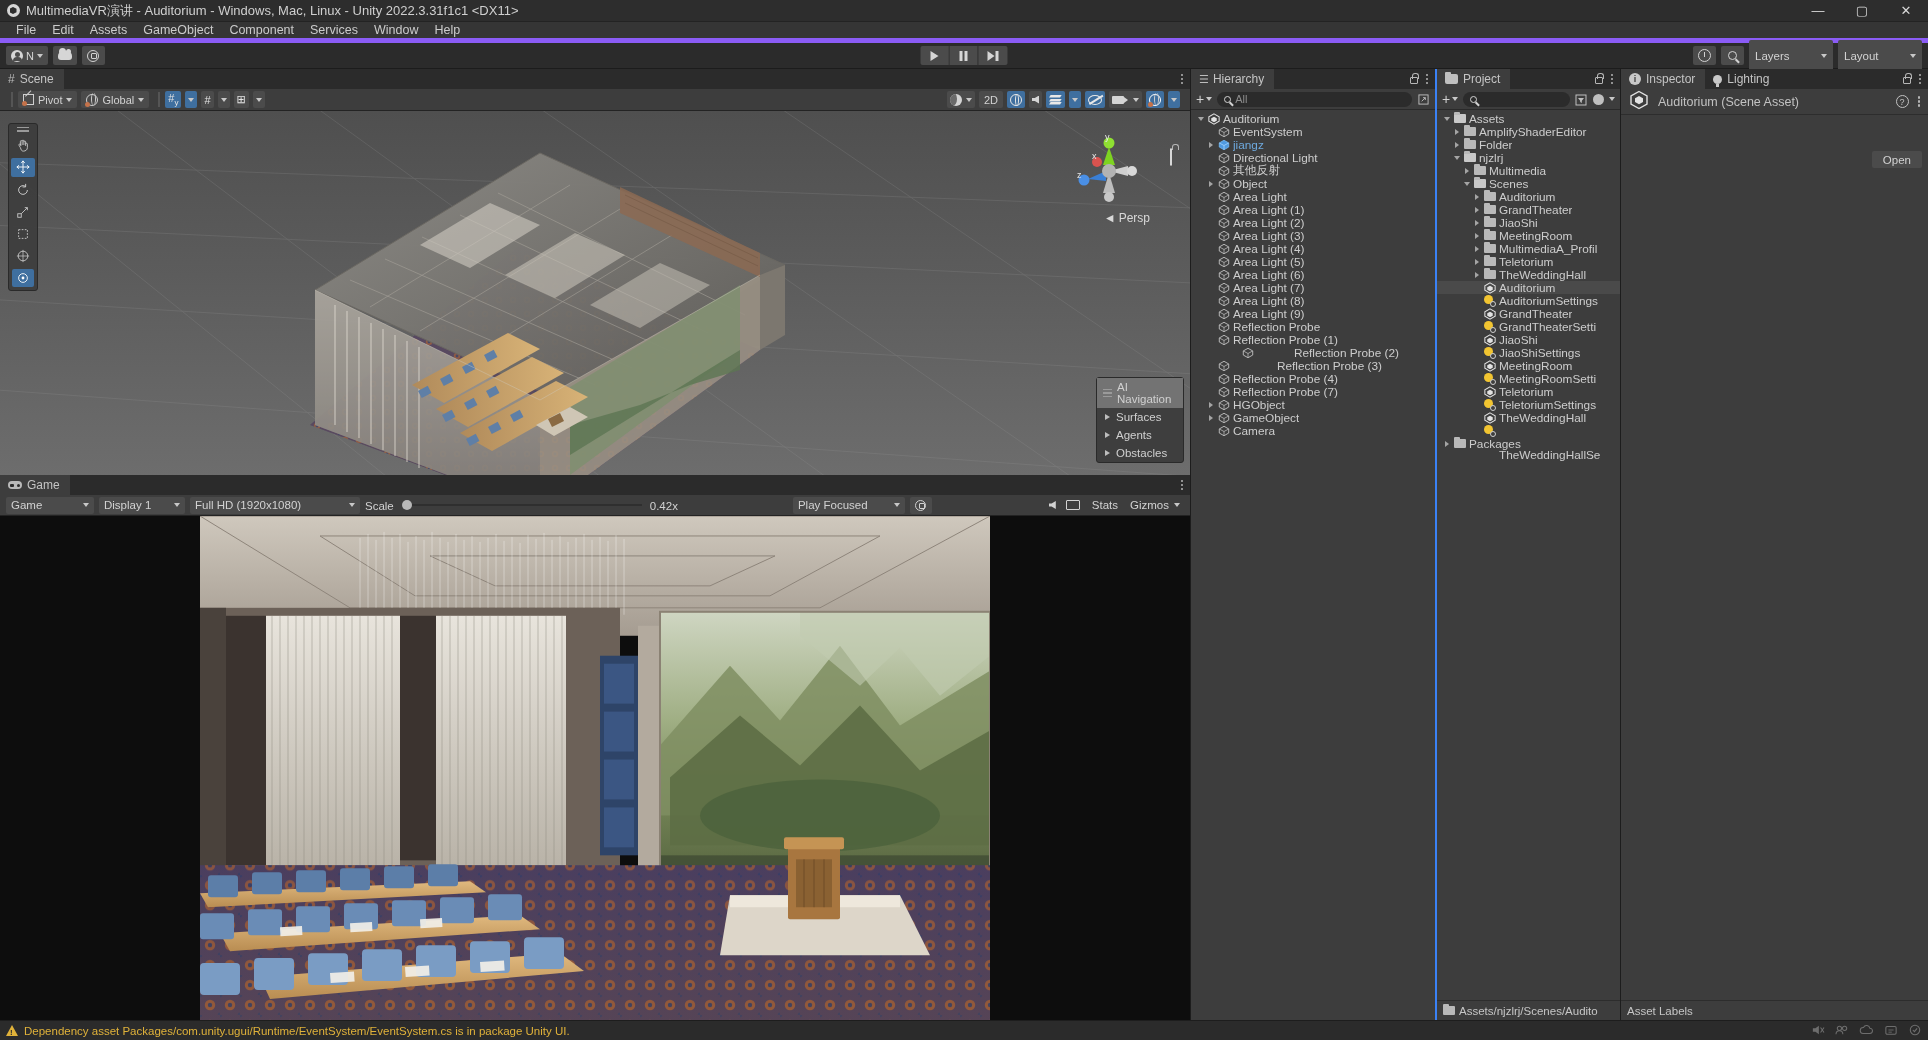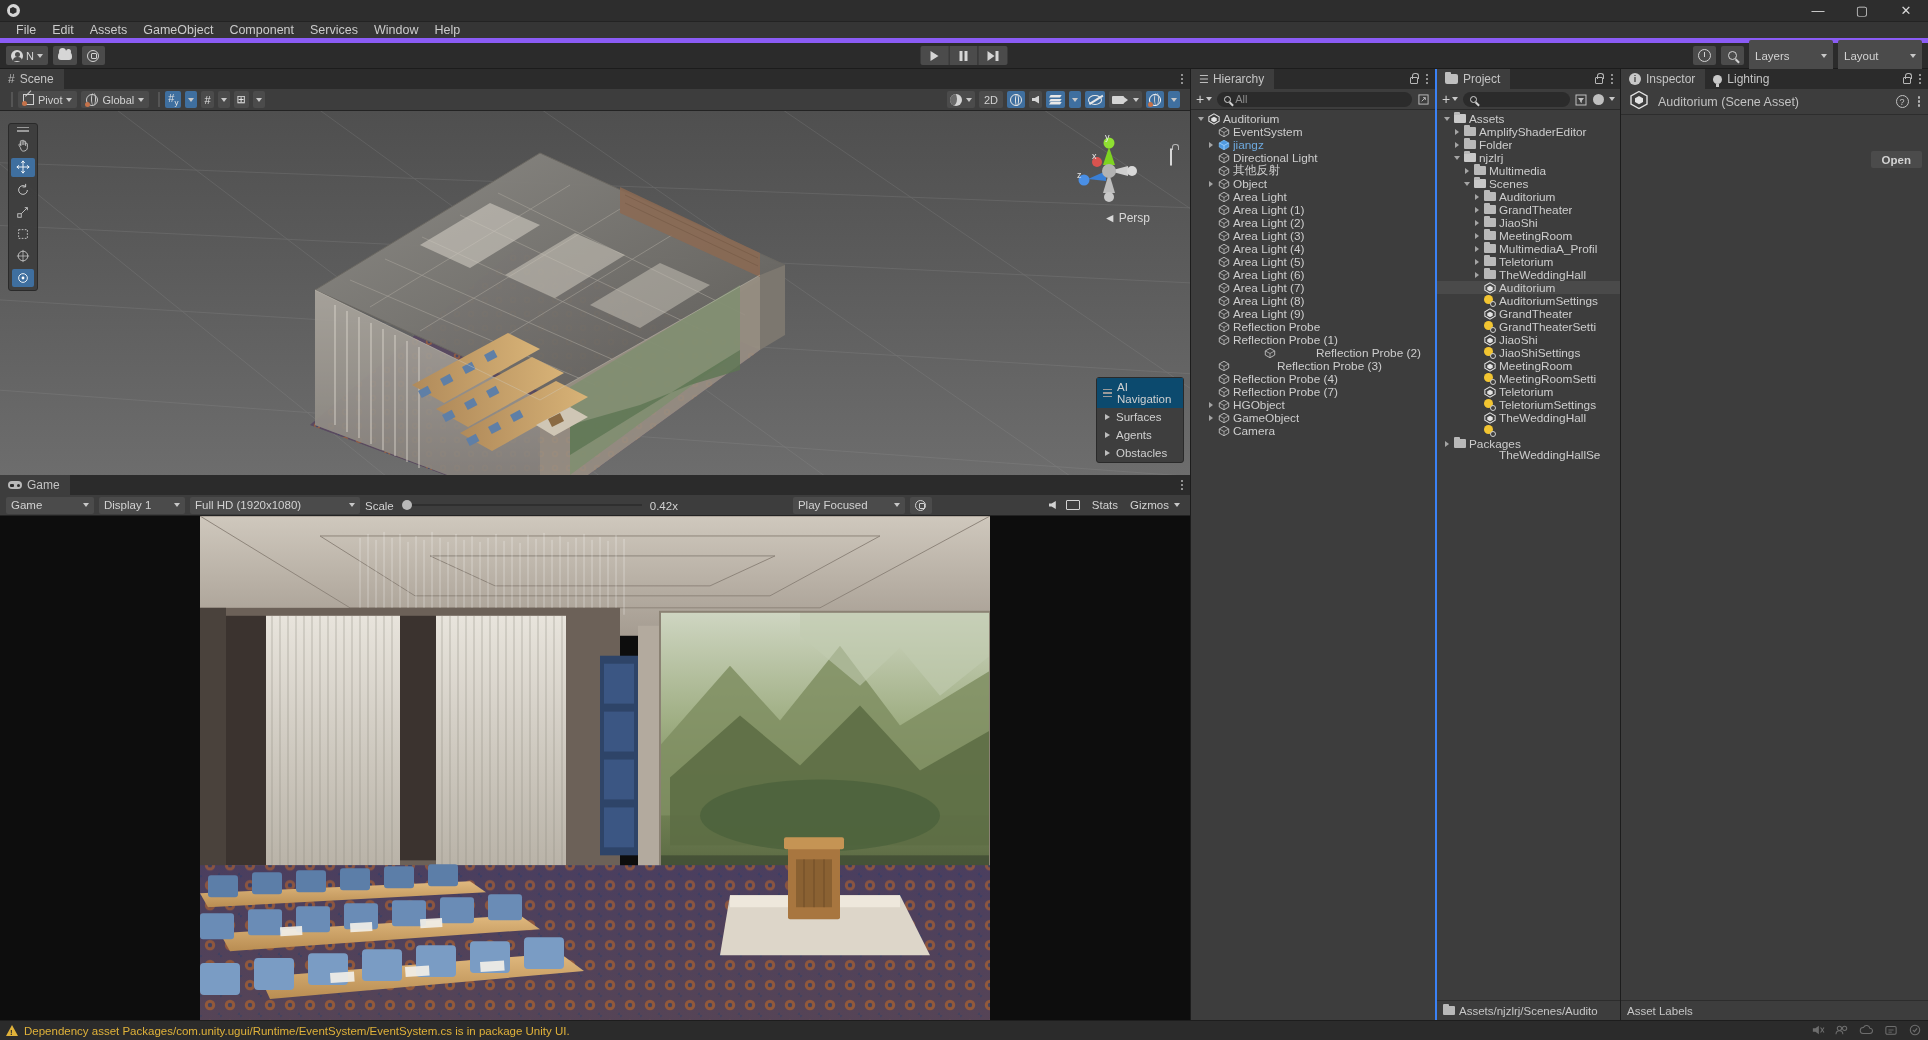--- a/index.html
+++ b/index.html
@@ -175,21 +175,21 @@
   .gizmo { position:absolute; right: 42px; top: 20px; width:78px; height:78px; }
   .persp-label { position:absolute; right:40px; top:100px; font-size:12px; color:#d8d8d8; }
   .persp-label .arrow { font-size:12px; margin-right:3px; }
   .lock2 { position:absolute; right:18px; top:38px; }
 
   
   .ai-nav {
     position:absolute; right:6px; bottom:12px; width:88px; background:#3c3c3cf2;
     border:1px solid #2a2a2a; border-radius:3px; font-size:11.5px; color:#d0d0d0;
   }
-  .ai-nav-title { display:flex; align-items:center; gap:5px; padding:3px 6px; background:#0c4a6e; }
+  .ai-nav-title { display:flex; align-items:center; gap:5px; padding:3px 6px; background:#737373; }
   .drag-dots { display:flex; flex-direction:column; gap:2px; }
   .drag-dots i { display:block; width:9px; height:1.3px; background:#9a9a9a; }
   .ai-row { display:flex; align-items:center; gap:6px; padding:3px 6px 3px 8px; }
   .tri-small { width:0;height:0;border-left:5px solid #bdbdbd;border-top:3.5px solid transparent;border-bottom:3.5px solid transparent; }
 
   
   .game-panel { display:flex; flex-direction:column; flex:none; height:545px; background:#2b2b2b; }
   .game-toolbar {
     height:21px; background:#3d3d3d; display:flex; align-items:center; padding:0 6px; gap:0; flex:none;
     border-bottom:1px solid #232323; font-size:11.5px; color:#d2d2d2;
@@ -239,21 +239,21 @@
 
   
   .insp-header {
     height:26px; background:#3d3d3d; display:flex; align-items:center; padding:0 8px; gap:9px;
     border-bottom:1px solid #2d2d2d; flex:none;
   }
   .insp-title { font-size:12.5px; color:#c2c2c2; flex:1; }
   .help-ic { width:13px;height:13px;border-radius:50%;border:1.4px solid #c2c2c2;display:flex;align-items:center;justify-content:center;font-size:9px;color:#c2c2c2;}
   .open-btn {
     position:absolute; right:6px; top:36px; height:17px; padding:0 11px; background:#4b4b4b; border-radius:2px;
-    font-size:11.5px; color:#d2d2d2; display:flex; align-items:center;font-weight:bold;
+    font-size:11.5px; color:#d2d2d2; display:flex; align-items:center;
   }
   .insp-body { flex:1; background:#3d3d3d; position:relative; }
 
   
   .statusbar {
     height:20px; background:#2b2b2b; display:flex; align-items:center; padding:0 6px; gap:6px;
     flex:none; border-top:1px solid #1d1d1d; font-size:11.5px; color:#e0b23a;
   }
   .warn-ic { width:0;height:0;border-left:6px solid transparent;border-right:6px solid transparent;border-bottom:11px solid #e0b23a;position:relative;flex:none;}
   .warn-ic::after{content:"!";position:absolute;left:-2px;top:3px;font-size:8px;color:#2b2b2b;font-weight:bold;}
@@ -262,20 +262,21 @@
 </style>
 </head>
 <body>
 
 <div id="app">
 
   <div class="titlebar">
     <div class="tb-icon">
       <div class="unity-logo"></div>
     </div>
+    <div class="tb-title">MultimediaVR演讲 - Auditorium - Windows, Mac, Linux - Unity 2022.3.31f1c1 &lt;DX11&gt;</div>
     <div class="tb-spacer"></div>
     <div class="win-btns">
       <div class="win-btn">—</div>
       <div class="win-btn">▢</div>
       <div class="win-btn close">✕</div>
     </div>
   </div>
 
   <div class="menubar">
     <div class="menu-item">File</div>
@@ -1089,21 +1090,21 @@
             <span style="overflow: hidden;">Reflection Probe</span>
           </div>
           <div class="row" style="padding-left: 15px;">
             <span class="expander"></span>
             <svg width="12" height="12" viewBox="0 0 14 14" style="flex: 0 0 auto;">
               <polygon points="7,1.5 12.5,4.6 12.5,9.4 7,12.5 1.5,9.4 1.5,4.6" fill="none" stroke="#bdbdbd" stroke-width="1.1"></polygon>
               <path d="M1.5,4.6 7,7.6 12.5,4.6M7,7.6V12.5" fill="none" stroke="#bdbdbd" stroke-width="0.9"></path>
             </svg>
             <span style="overflow: hidden;">Reflection Probe (1)</span>
           </div>
-          <div class="row" style="padding-left: 24px; gap: 40px;">
+          <div class="row" style="padding-left: 2px; gap: 40px;">
             <span class="expander"></span>
             <svg width="12" height="12" viewBox="0 0 14 14" style="flex: 0 0 auto;">
               <polygon points="7,1.5 12.5,4.6 12.5,9.4 7,12.5 1.5,9.4 1.5,4.6" fill="none" stroke="#bdbdbd" stroke-width="1.1"></polygon>
               <path d="M1.5,4.6 7,7.6 12.5,4.6M7,7.6V12.5" fill="none" stroke="#bdbdbd" stroke-width="0.9"></path>
             </svg>
             <span style="overflow: hidden;">Reflection Probe (2)</span>
           </div>
           <div class="row" style="padding-left: 15px;">
             <span class="expander"></span>
             <svg width="12" height="12" viewBox="0 0 14 14" style="flex: 0 0 auto;">

